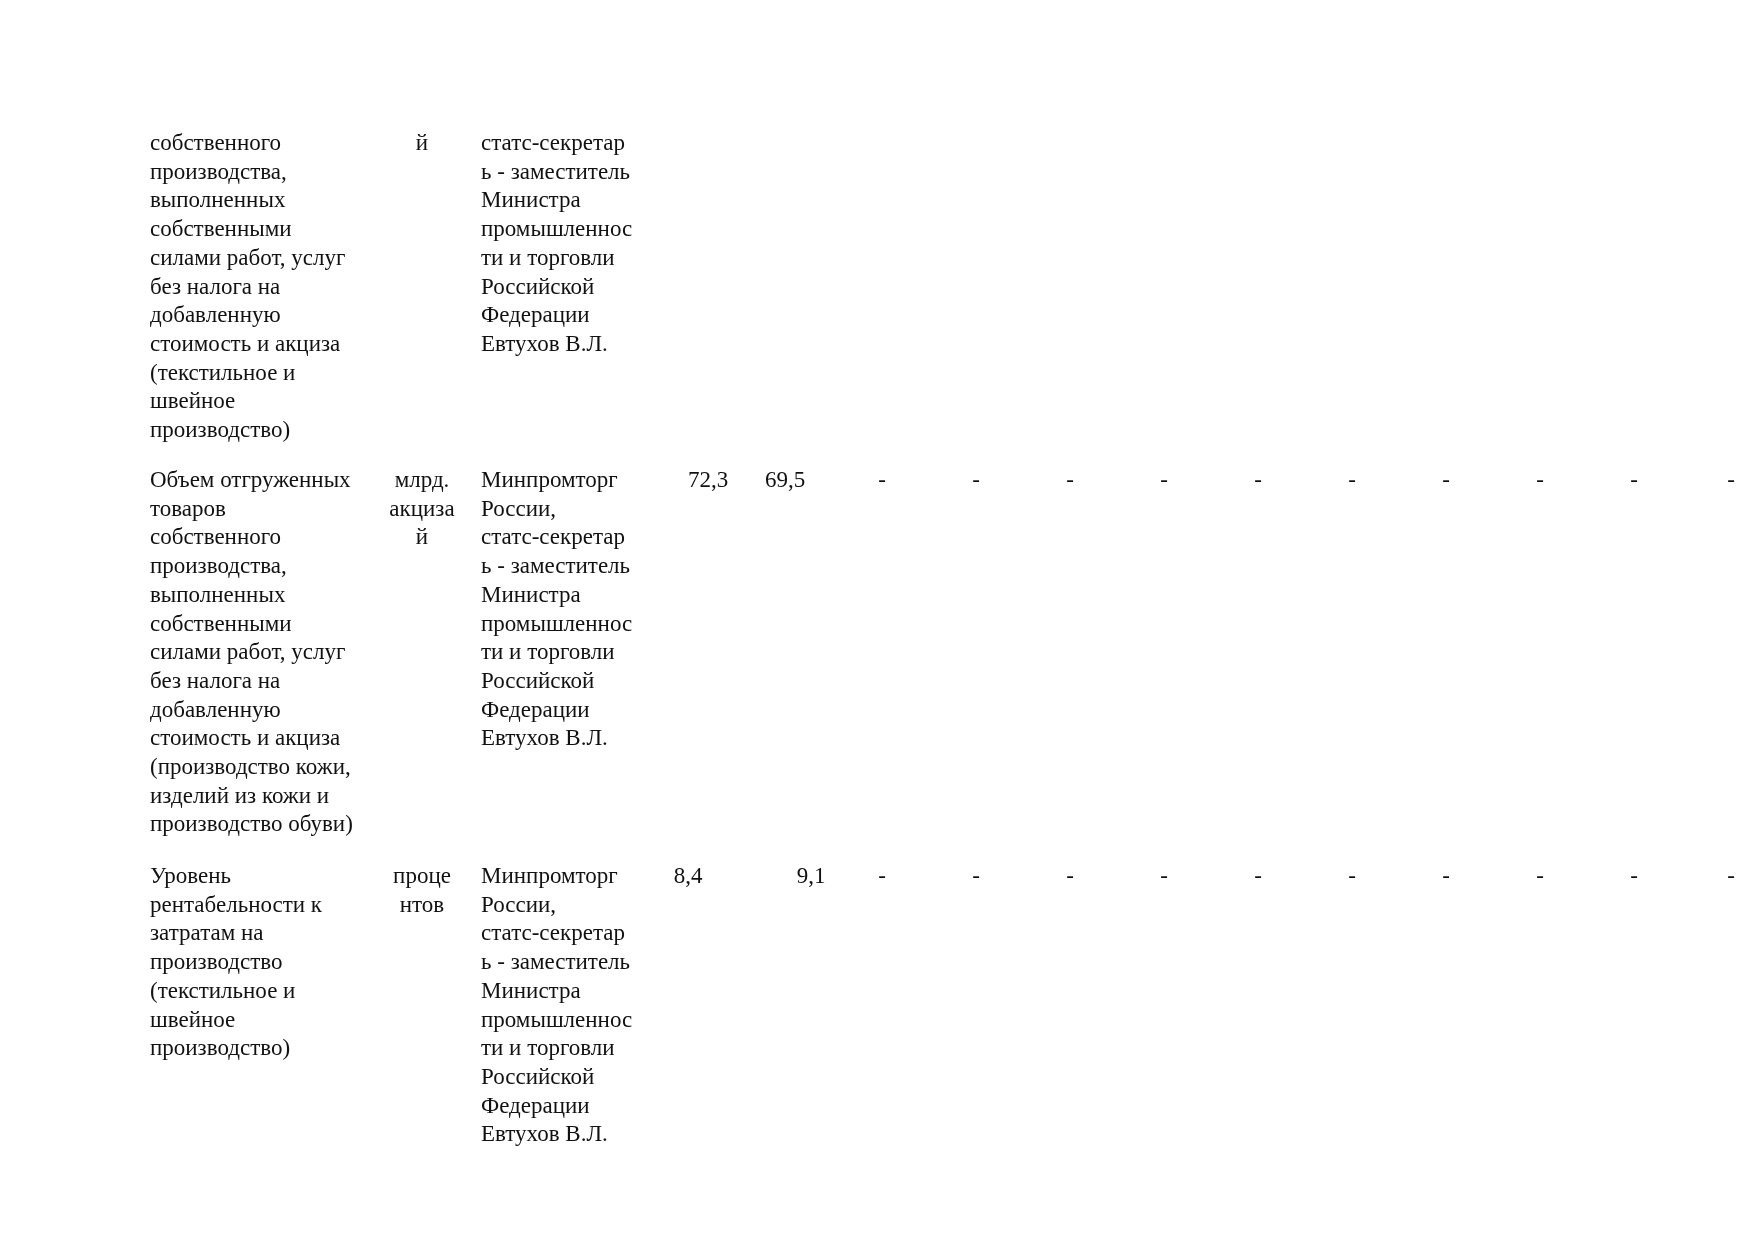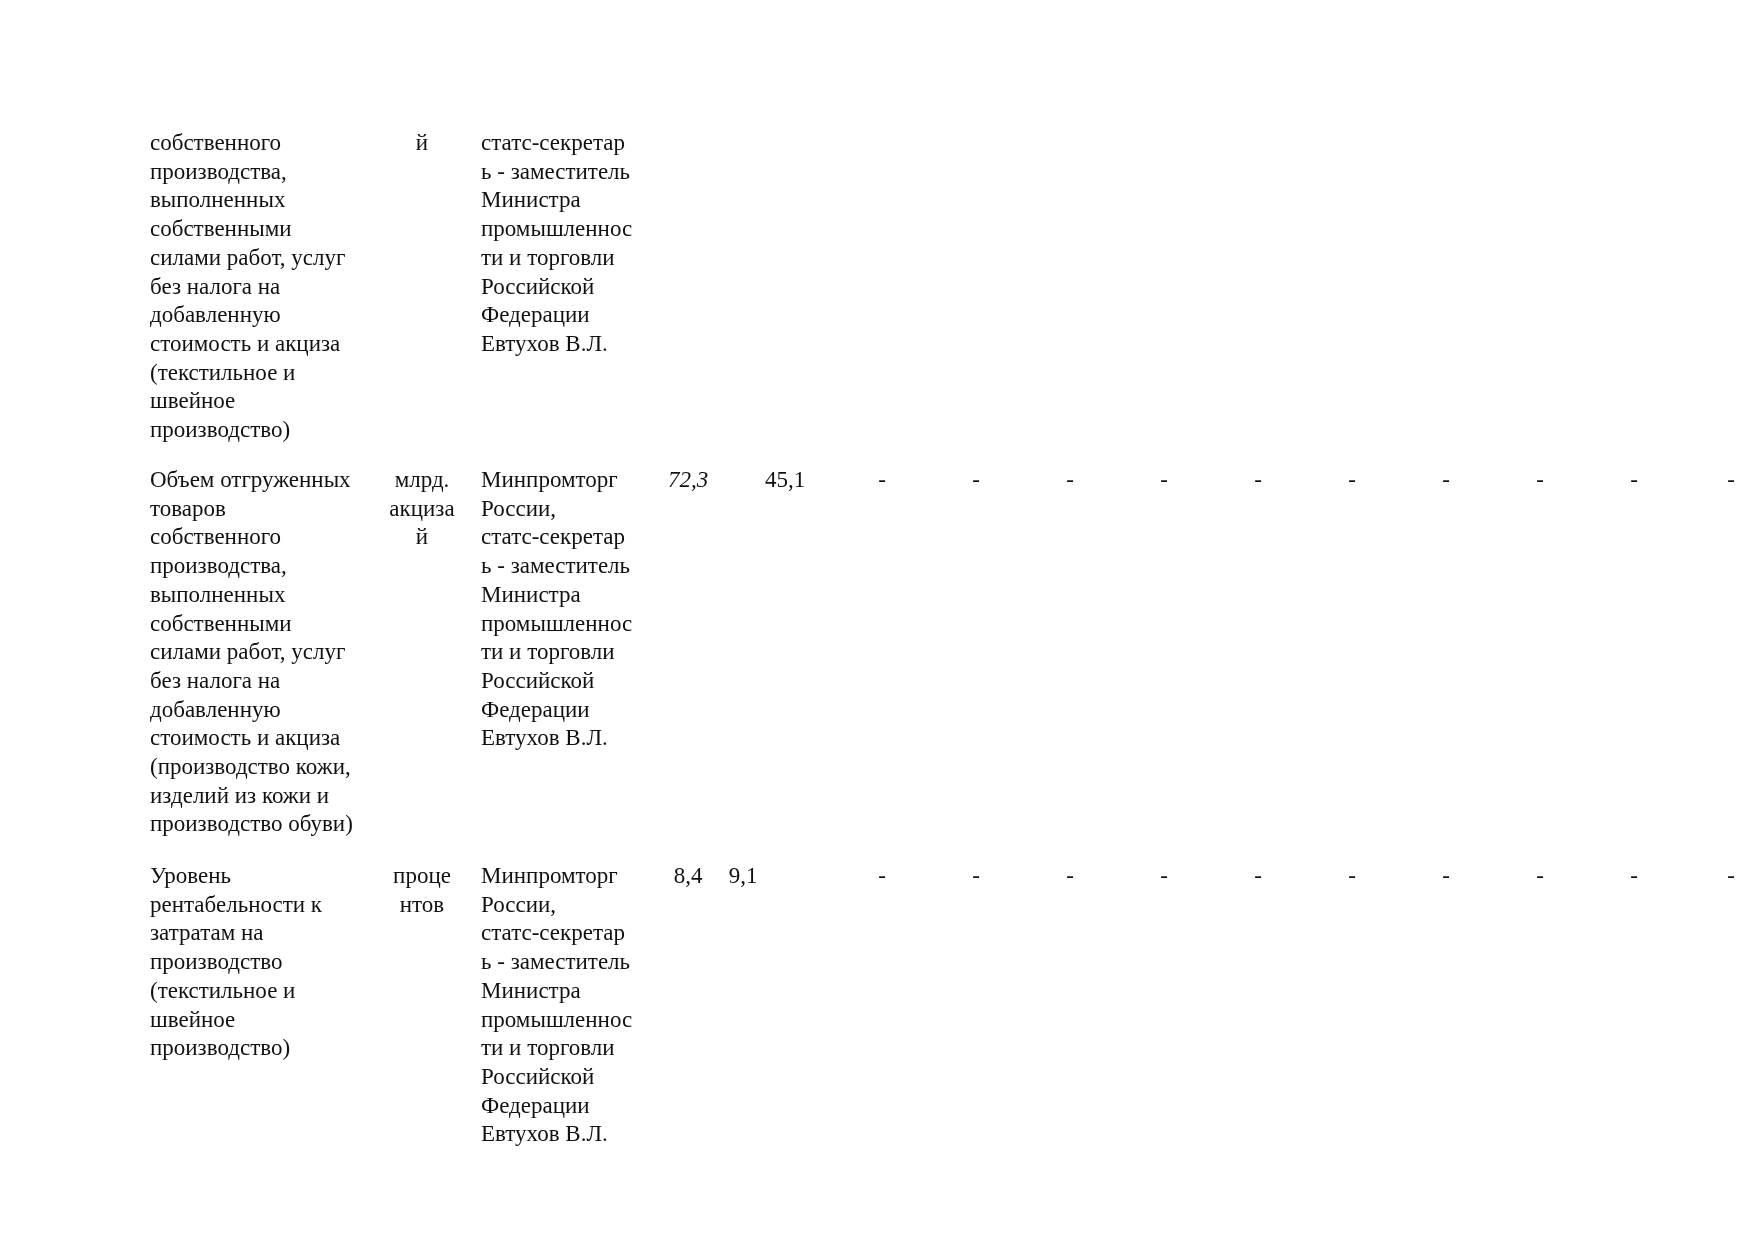--- a/index.html
+++ b/index.html
@@ -102,22 +102,22 @@
     <div class="cell c-resp">Минпромторг
 России,
 статс-секретар
 ь - заместитель
 Министра
 промышленнос
 ти и торговли
 Российской
 Федерации
 Евтухов В.Л.</div>
-    <div class="cell c-val" style="left:648px;font-style:italic;">72,3</div>
-    <div class="cell c-val" style="left:745px;">45,1</div>
+    <div class="cell c-val" style="left:668px;">72,3</div>
+    <div class="cell c-val" style="left:745px;">69,5</div>
     <div class="cell c-val" style="left:842px;">-</div>
     <div class="cell c-val" style="left:936px;">-</div>
     <div class="cell c-val" style="left:1030px;">-</div>
     <div class="cell c-val" style="left:1124px;">-</div>
     <div class="cell c-val" style="left:1218px;">-</div>
     <div class="cell c-val" style="left:1312px;">-</div>
     <div class="cell c-val" style="left:1406px;">-</div>
     <div class="cell c-val" style="left:1500px;">-</div>
     <div class="cell c-val" style="left:1594px;">-</div>
     <div class="cell c-val" style="left:1691px;">-</div>
@@ -137,21 +137,21 @@
 России,
 статс-секретар
 ь - заместитель
 Министра
 промышленнос
 ти и торговли
 Российской
 Федерации
 Евтухов В.Л.</div>
     <div class="cell c-val" style="left:648px;">8,4</div>
-    <div class="cell c-val" style="left:703px;">9,1</div>
+    <div class="cell c-val" style="left:771px;">9,1</div>
     <div class="cell c-val" style="left:842px;">-</div>
     <div class="cell c-val" style="left:936px;">-</div>
     <div class="cell c-val" style="left:1030px;">-</div>
     <div class="cell c-val" style="left:1124px;">-</div>
     <div class="cell c-val" style="left:1218px;">-</div>
     <div class="cell c-val" style="left:1312px;">-</div>
     <div class="cell c-val" style="left:1406px;">-</div>
     <div class="cell c-val" style="left:1500px;">-</div>
     <div class="cell c-val" style="left:1594px;">-</div>
     <div class="cell c-val" style="left:1691px;">-</div>

